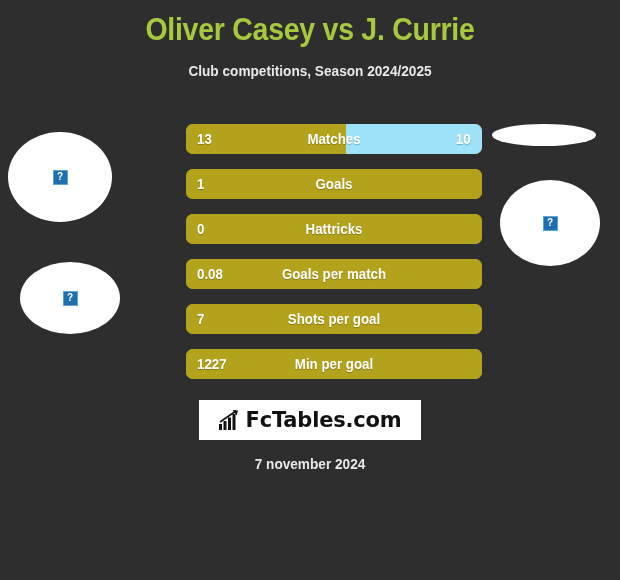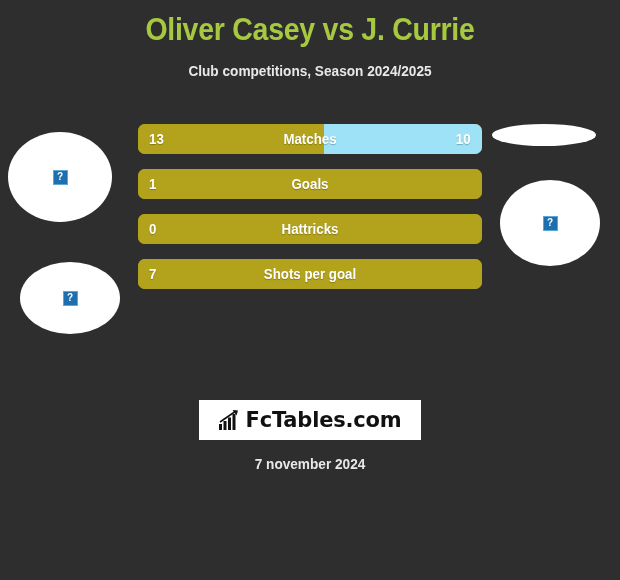--- a/index.html
+++ b/index.html
@@ -112,20 +112,21 @@
     width: 344px;
   }
 
   .bar-row {
     position: relative;
     height: 30px;
     margin-bottom: 15px;
     border-radius: 7px;
     overflow: hidden;
     background: #b3a21b;
+    margin-left: 48px;
   }
 
   .bar-left {
     position: absolute;
     left: 0;
     top: 0;
     bottom: 0;
     background: #b3a21b;
   }
   .bar-right {
@@ -256,27 +257,37 @@
       <div class="bar-val-left">1</div>
       <div class="bar-label">Goals</div>
     </div>
 
     <div class="bar-row">
       <div class="bar-left" style="width:100%"></div>
       <div class="bar-val-left">0</div>
       <div class="bar-label">Hattricks</div>
     </div>
 
+    <div class="bar-row">
+      <div class="bar-left" style="width:100%"></div>
+      <div class="bar-val-left">0.08</div>
+      <div class="bar-label">Goals per match</div>
+    </div>
 
     <div class="bar-row">
       <div class="bar-left" style="width:100%"></div>
       <div class="bar-val-left">7</div>
       <div class="bar-label">Shots per goal</div>
     </div>
 
+    <div class="bar-row">
+      <div class="bar-left" style="width:100%"></div>
+      <div class="bar-val-left">1227</div>
+      <div class="bar-label">Min per goal</div>
+    </div>
 
   </div>
 
   <div class="logo-box">
     <svg class="logo-icon" viewBox="0 0 22 20">
       <rect x="0" y="14" width="3" height="6" fill="#111"></rect>
       <rect x="4.5" y="11" width="3" height="9" fill="#111"></rect>
       <rect x="9" y="7.5" width="3" height="12.5" fill="#111"></rect>
       <rect x="13.5" y="4" width="3" height="16" fill="#111"></rect>
       <path d="M1 12 L17 1" stroke="#111" stroke-width="1.6" fill="none"></path>

